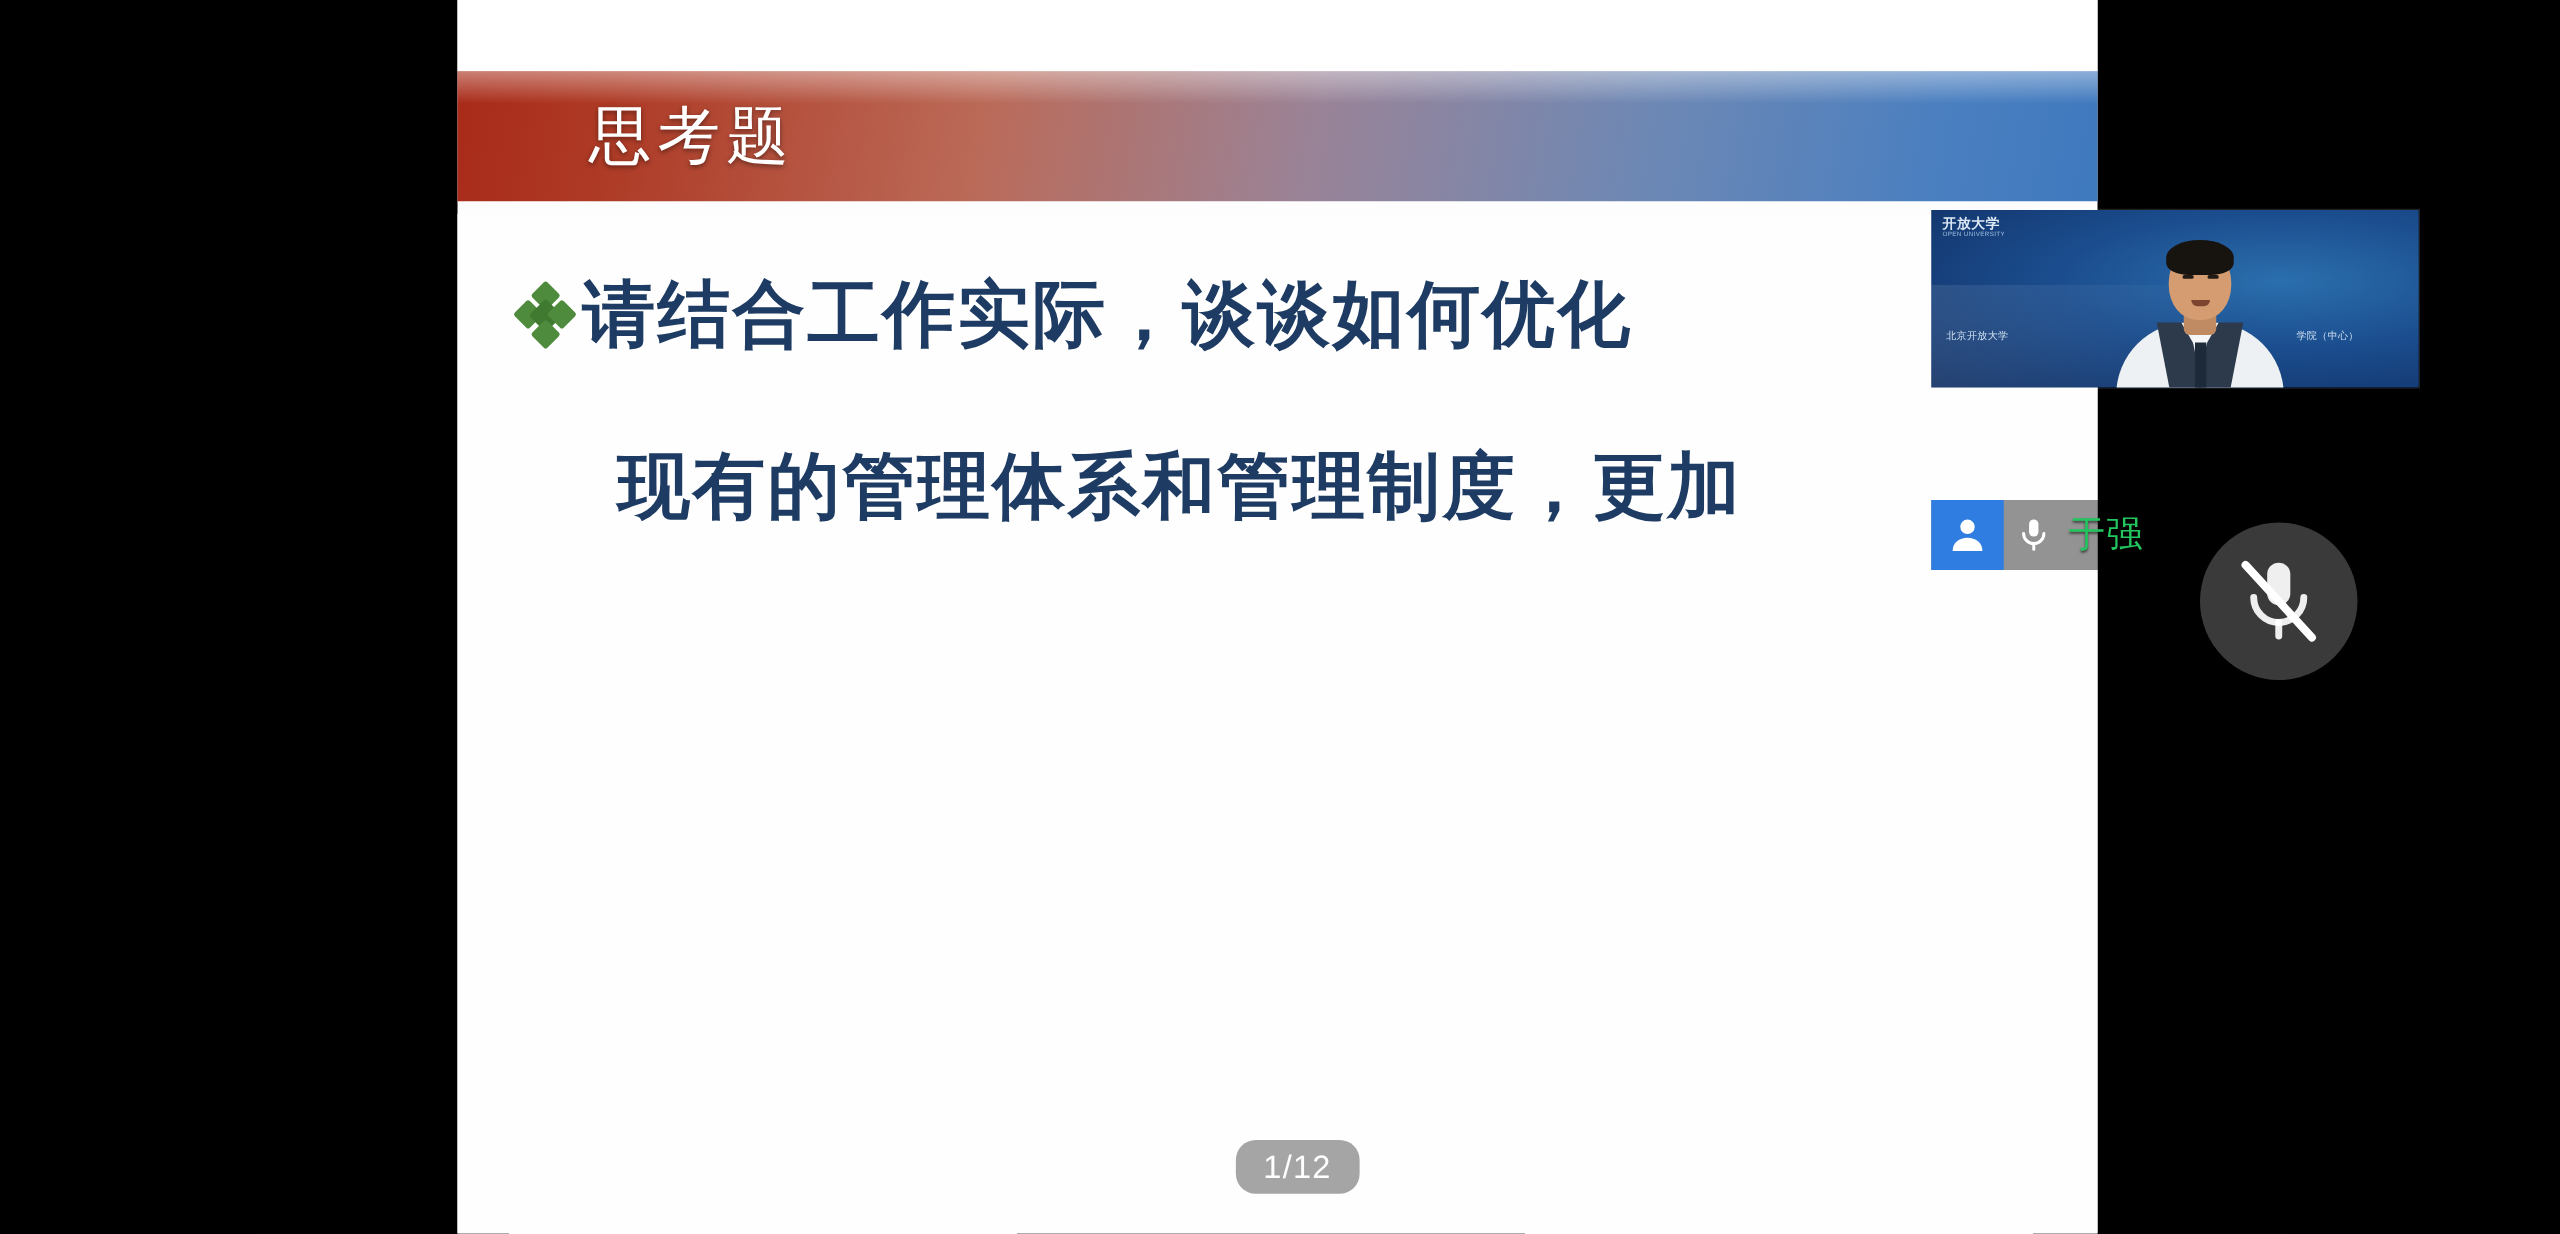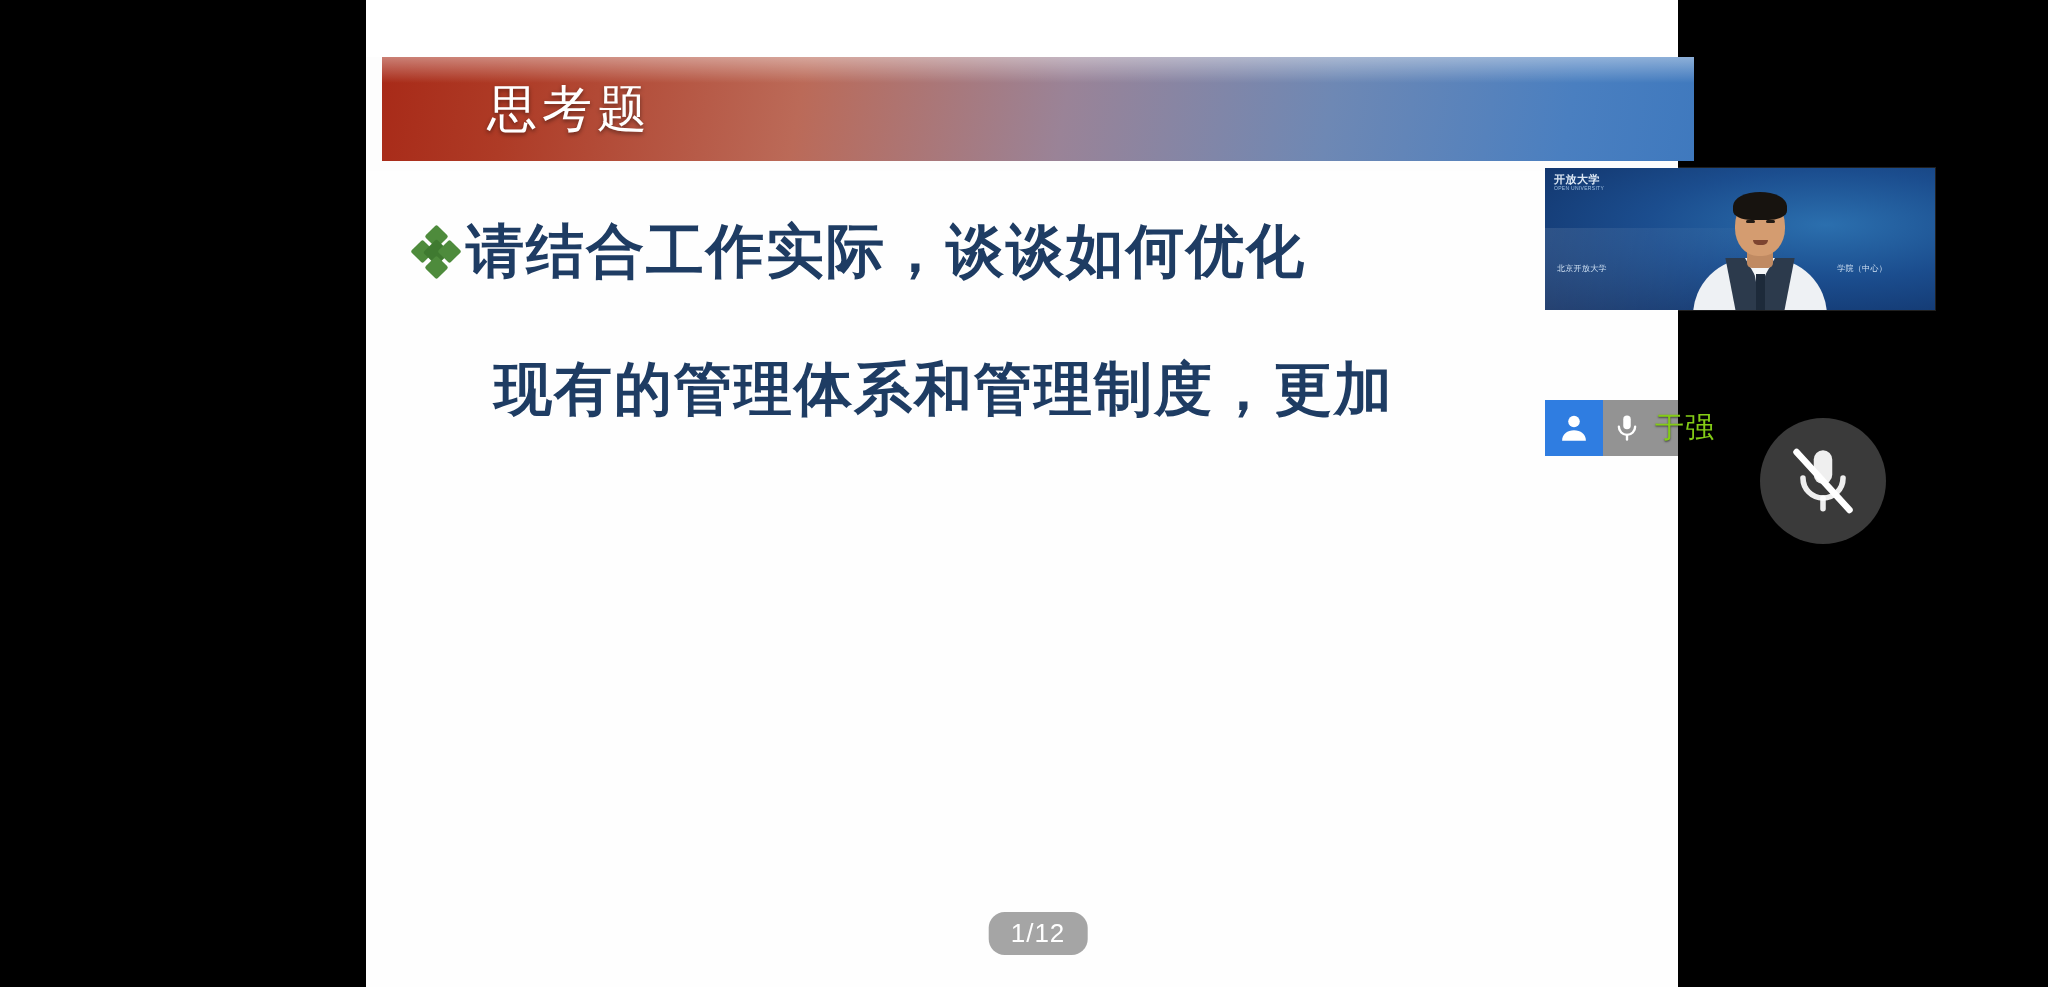--- a/index.html
+++ b/index.html
@@ -8,21 +8,21 @@
 
   
   .bar{position:absolute;top:0;bottom:0;background:#000;}
   .bar.left{left:0;width:366px;}
   .bar.right{right:0;width:370px;}
 
   
   #slide{position:absolute;left:366px;top:0;width:1312px;height:987px;background:#fdfdfd;}
   #slide-top-white{position:absolute;left:0;top:0;width:100%;height:57px;background:#ffffff;}
 
-  #title-banner{position:absolute;left:16px;top:57px;width:100%;height:104px;
+  #title-banner{position:absolute;left:0;top:57px;width:100%;height:104px;
      background:linear-gradient(100deg,#a82a18 0%,#ae3b26 10%,#bb6a58 32%,#9a8397 52%,#6e88b4 72%,#4a7fc0 90%,#3f79be 100%);}
   #title-banner .sheen{position:absolute;left:0;top:0;width:100%;height:26px;
      background:linear-gradient(180deg,rgba(255,255,255,.40),rgba(255,255,255,0));}
   #title-text{position:absolute;left:105px;top:50%;transform:translateY(-50%);
      color:#fff;font-family:"DejaVu Serif","Liberation Serif",serif;font-size:50px;letter-spacing:5px;
      text-shadow:0 2px 4px rgba(0,0,0,.45);}
 
   #slide-body{position:absolute;left:0;top:171px;right:0;bottom:0;background:#fefefe;}
   .line{display:flex;align-items:center;color:#1e3c63;
      font-family:"DejaVu Serif","Liberation Serif",serif;font-size:58px;font-weight:700;
@@ -77,21 +77,21 @@
   #p-hair{position:absolute;left:48px;top:2px;width:54px;height:28px;background:#17130f;border-radius:50% 50% 34% 34%;}
   #p-eyeL{position:absolute;left:61px;top:30px;width:9px;height:3px;background:#221a14;border-radius:2px;}
   #p-eyeR{position:absolute;left:81px;top:30px;width:9px;height:3px;background:#221a14;border-radius:2px;}
   #p-mouth{position:absolute;left:68px;top:50px;width:15px;height:5px;background:#7d4430;border-radius:0 0 8px 8px;}
 
   
   #name-strip{position:absolute;left:1545px;top:400px;height:56px;display:flex;align-items:center;
      background:rgba(0,0,0,.42);}
   #avatar-badge{width:58px;height:56px;background:#2f7de1;display:flex;align-items:center;justify-content:center;}
   #mic-small{width:48px;display:flex;align-items:center;justify-content:center;}
-  #name-label{color:#84cc16;font-size:29px;padding:0 18px 0 4px;letter-spacing:1px;
+  #name-label{color:#22c55e;font-size:29px;padding:0 18px 0 4px;letter-spacing:1px;
      font-family:"Liberation Sans",sans-serif;text-shadow:0 1px 2px rgba(0,0,0,.6);}
 
   
   #mic-button{position:absolute;left:1760px;top:418px;width:126px;height:126px;border-radius:50%;
      background:rgba(105,105,105,.55);display:flex;align-items:center;justify-content:center;}
 </style>
 </head>
 <body>
 
 <div id="screen">

